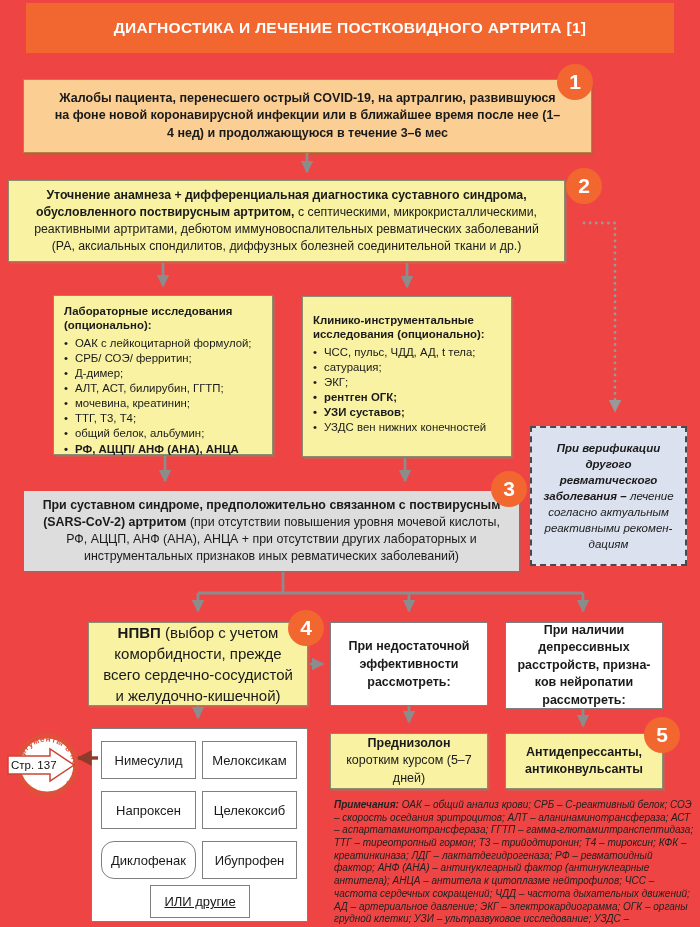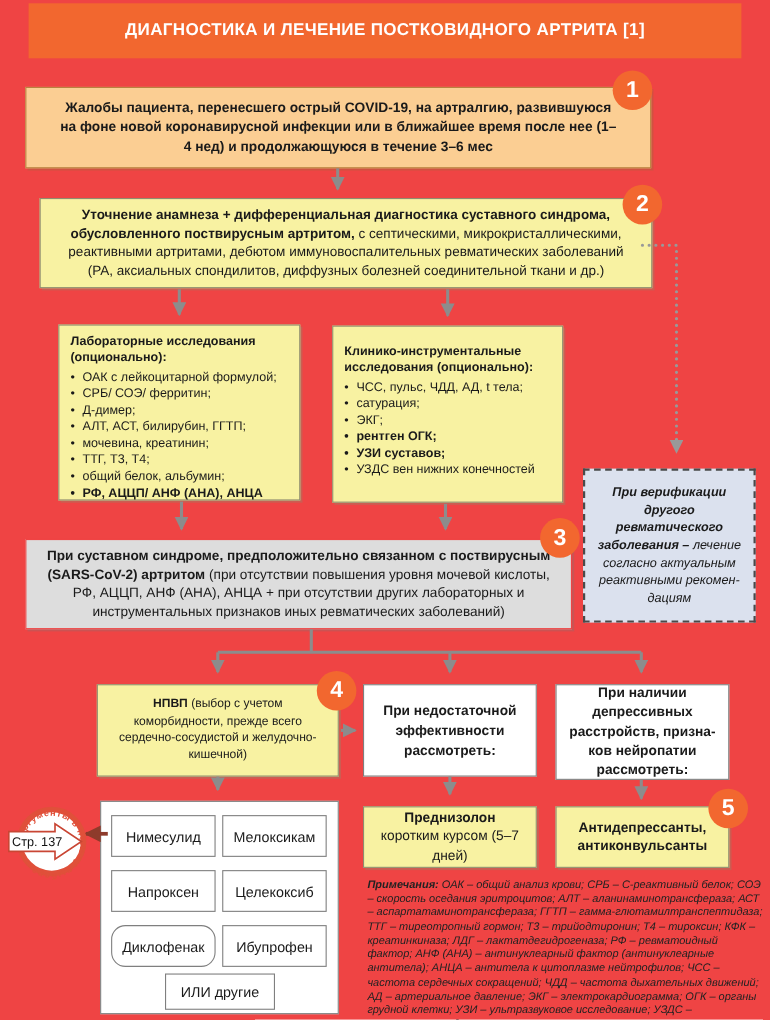--- a/index.html
+++ b/index.html
@@ -81,21 +81,21 @@
       <span>4</span>
     </div>
   <div class="num" style="left:644px;top:717px;">
       <span>5</span>
     </div>
 
   <div class="box peach" style="left:23px;top:79px;width:569px;height:74px;padding:6px 28px;font-size:12.5px;font-weight:bold;line-height:1.38;">
     <span>Жалобы пациента, перенесшего острый COVID-19, на артралгию, развившуюся на фоне новой коронавирусной инфекции или в ближайшее время после нее (1–4 нед) и продолжающуюся в течение 3–6 мес</span>
   </div>
 
-  <div class="box yellow" style="left:36px;top:180px;width:557px;height:82px;padding:20px 14px;font-size:12.3px;line-height:1.4;">
+  <div class="box yellow" style="left:8px;top:180px;width:557px;height:82px;padding:20px 14px;font-size:12.3px;line-height:1.4;">
     <div>
       <span class="b">Уточнение анамнеза + дифференциальная диагностика суставного синдрома, обусловленного поствирусным артритом,</span><span> с септическими, микрокристаллическими, реактивными артритами, дебютом иммуновоспалительных ревматических заболеваний (РА, аксиальных спондилитов, диффузных болезней соединительной ткани и др.)</span>
     </div>
   </div>
 
   <div class="box yellow" style="left:53px;top:295px;width:220px;height:160px;padding:8px 6px 6px 10px;font-size:11.4px;justify-content:flex-start;">
     <div class="listtitle">Лабораторные исследования (опционально):</div>
     <ul class="plist">
       <li>ОАК с лейкоцитарной формулой;</li>
       <li>СРБ/ СОЭ/ ферритин;</li>
@@ -125,21 +125,21 @@
       <span class="b">При суставном синдроме, предположительно связанном с поствирусным (SARS-CoV-2) артритом </span><span>(при отсутствии повышения уровня мочевой кислоты, РФ, АЦЦП, АНФ (АНА), АНЦА + при отсутствии других лабораторных и инструментальных признаков иных ревматических заболеваний)</span>
     </div>
   </div>
 
   <div class="box dashedb" style="left:530px;top:426px;width:157px;height:140px;padding:8px 8px;font-size:11.5px;line-height:1.4;">
     <div>
       <span class="b">При верификации другого ревматического заболевания – </span><span>лечение согласно актуальным реактивными рекомен-дациям</span>
     </div>
   </div>
 
-  <div class="box yellow" style="left:88px;top:622px;width:220px;height:84px;padding:6px 12px;font-size:11px;line-height:1.4;">
+  <div class="box yellow" style="left:88px;top:622px;width:220px;height:84px;padding:6px 12px;font-size:15px;line-height:1.4;">
     <div>
       <span class="b">НПВП </span><span>(выбор с учетом коморбидности, прежде всего сердечно-сосудистой и желудочно-кишечной)</span>
     </div>
   </div>
 
   <div class="box whiteb" style="left:505px;top:622px;width:158px;height:87px;padding:6px 8px;font-size:12.5px;font-weight:bold;line-height:1.4;">
     <span>При наличии депрессивных расстройств, призна-ков нейропатии рассмотреть:</span>
   </div>
 
   <div class="box whiteb" style="left:330px;top:622px;width:158px;height:84px;padding:6px 10px;font-size:12.5px;font-weight:bold;line-height:1.45;">
@@ -158,21 +158,21 @@
       </div>
     <div class="drugcell" style="left:110px;top:62px;width:93px;height:36px;">
         <span>Целекоксиб</span>
       </div>
     <div class="drugcell" style="left:9px;top:112px;width:93px;height:36px;border-radius:13px;">
         <span>Диклофенак</span>
       </div>
     <div class="drugcell" style="left:110px;top:112px;width:93px;height:36px;">
         <span>Ибупрофен</span>
       </div>
-    <div class="drugcell" style="left:58px;top:156px;width:98px;height:31px;">
+    <div class="drugcell" style="left:58px;top:156px;width:98px;height:31px;text-decoration:underline;">
         <span>ИЛИ другие</span>
       </div>
   </div>
 
   <div class="box yellow" style="left:330px;top:733px;width:158px;height:56px;padding:4px 10px;font-size:12.5px;line-height:1.4;">
     <div>
       <span class="b">Преднизолон</span><span> коротким курсом (5–7 дней)</span>
     </div>
   </div>
 

